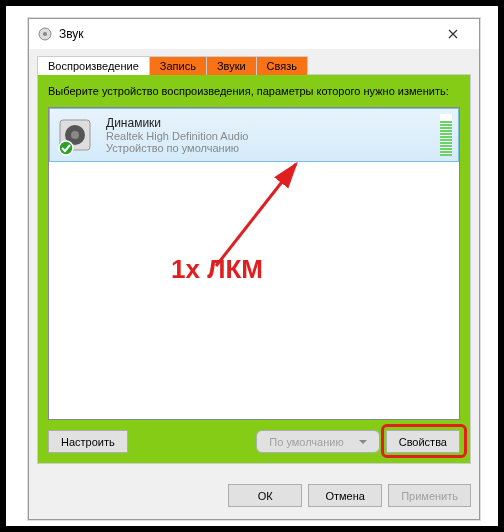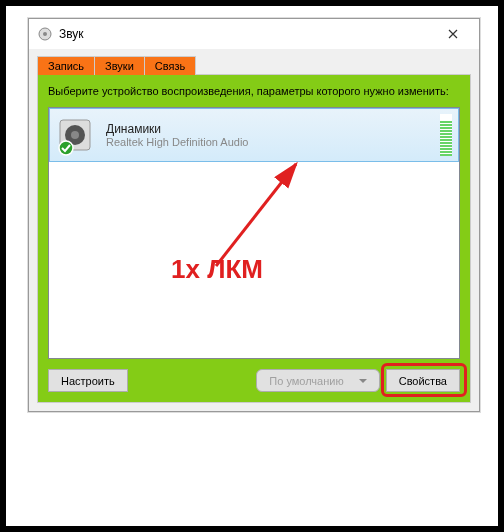--- a/index.html
+++ b/index.html
@@ -1,18 +1,18 @@
 <!DOCTYPE html>
 <html><head>
 <meta charset="utf-8">
 <style>
 * { box-sizing: border-box; font-family: 'Segoe UI', Tahoma, sans-serif; }
 body { margin: 0; background: #000; width: 504px; height: 532px; padding: 6px; }
 .wrapper { background: #fff; width: 100%; height: 100%; position: relative; }
-.win { position: absolute; left: 22px; top: 12px; width: 452px; height: 394px; background: #f0f0f0; border: 1px solid #999; display: flex; flex-direction: column; box-shadow: 0 0 0 1px #ddd; }
+.win { position: absolute; left: 22px; top: 12px; width: 452px; height: 502px; background: #f0f0f0; border: 1px solid #999; display: flex; flex-direction: column; box-shadow: 0 0 0 1px #ddd; }
 .titlebar { height: 30px; background: #fff; display: flex; align-items: center; padding: 0 4px 0 8px; }
 .title-icon { width: 16px; height: 16px; margin-right: 6px; }
 .title-text { font-size: 12px; flex: 1; }
 .close-btn { width: 44px; height: 28px; display: flex; align-items: center; justify-content: center; font-size: 14px; }
 .body { padding: 6px 8px 8px 8px; flex: 1; display: flex; flex-direction: column; }
 .tabs { display: flex; position: relative; top: 1px; z-index: 2; }
 .tab { font-size: 11px; padding: 3px 10px; background: #f97316; border: 1px solid #ccc; border-bottom: none; margin-right: -1px; }
 .tab.active { background: #fff; position: relative; z-index: 3; }
 .panel { background: #84cc16; border: 1px solid #ccc; flex: 1; padding: 10px; display: flex; flex-direction: column; }
 .instr { font-size: 11px; margin-bottom: 10px; }
@@ -49,40 +49,42 @@
     </span>
     <span class="title-text">Звук</span>
     <div class="close-btn">
       <svg width="10" height="10" viewBox="0 0 10 10">
             <path d="M1 1L9 9M9 1L1 9" stroke="#333" stroke-width="1.2"></path>
           </svg>
     </div>
   </div>
   <div class="body">
     <div class="tabs">
+      <div class="tab active">Воспроизведение</div>
       <div class="tab">Запись</div>
       <div class="tab">Звуки</div>
       <div class="tab">Связь</div>
     </div>
     <div class="panel">
       <div class="instr">Выберите устройство воспроизведения, параметры которого нужно изменить:</div>
       <div class="listbox">
         <div class="device">
           <div class="dev-icon">
             <svg viewBox="0 0 42 42">
               <rect x="4" y="6" width="30" height="30" rx="3" fill="#ddd" stroke="#999"></rect>
               <circle cx="19" cy="21" r="10" fill="#555"></circle>
               <circle cx="19" cy="21" r="4" fill="#888"></circle>
               <circle cx="10" cy="34" r="7" fill="#2ca02c" stroke="#fff" stroke-width="1.5"></circle>
               <path d="M6 34 L9 37 L14 31" stroke="#fff" stroke-width="2" fill="none"></path>
             </svg>
           </div>
           <div class="dev-info">
             <div class="dev-name">Динамики</div>
             <div class="dev-sub">Realtek High Definition Audio</div>
+            <div class="dev-status">Устройство по умолчанию</div>
           </div>
           <div class="meter">
             <div></div>
                 <div></div>
                 <div></div>
                 <div></div>
                 <div></div>
                 <div></div>
                 <div></div>
                 <div></div>
@@ -100,20 +102,25 @@
           <span>По умолчанию</span>
           <span class="caret"></span>
         </div>
         <div style="position:relative">
           <div class="btn">Свойства</div>
           <div class="highlight-box" style="left:-5px;top:-6px;width:86px;height:34px"></div>
         </div>
       </div>
     </div>
   </div>
+  <div class="dlg-buttons">
+    <div class="btn">ОК</div>
+    <div class="btn">Отмена</div>
+    <div class="btn disabled">Применить</div>
+  </div>
 </div>
 
 <div class="annotation">1x ЛКМ</div>
 <svg class="arrow" style="left:180px;top:140px" width="140" height="130">
   <defs>
         <marker id="ah" markerWidth="10" markerHeight="10" refX="8" refY="3" orient="auto">
           <path d="M0,0 L9,3 L0,6 Z" fill="#e02020"></path>
         </marker>
       </defs>
   <line x1="30" y1="120" x2="110" y2="18" stroke="#e02020" stroke-width="3" marker-end="url(#ah)"></line>

